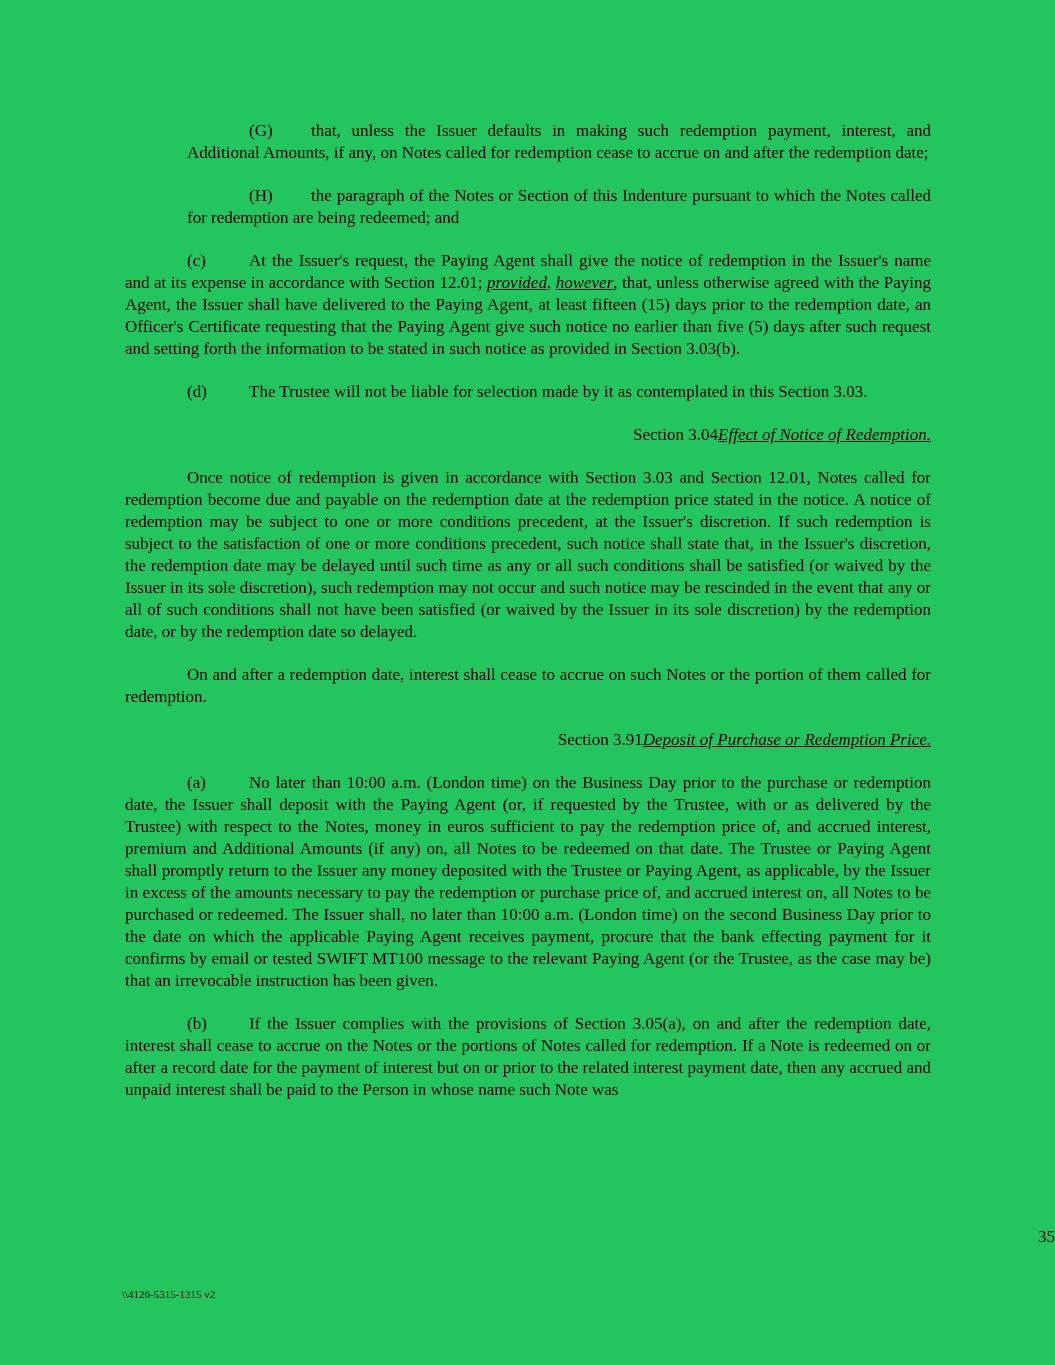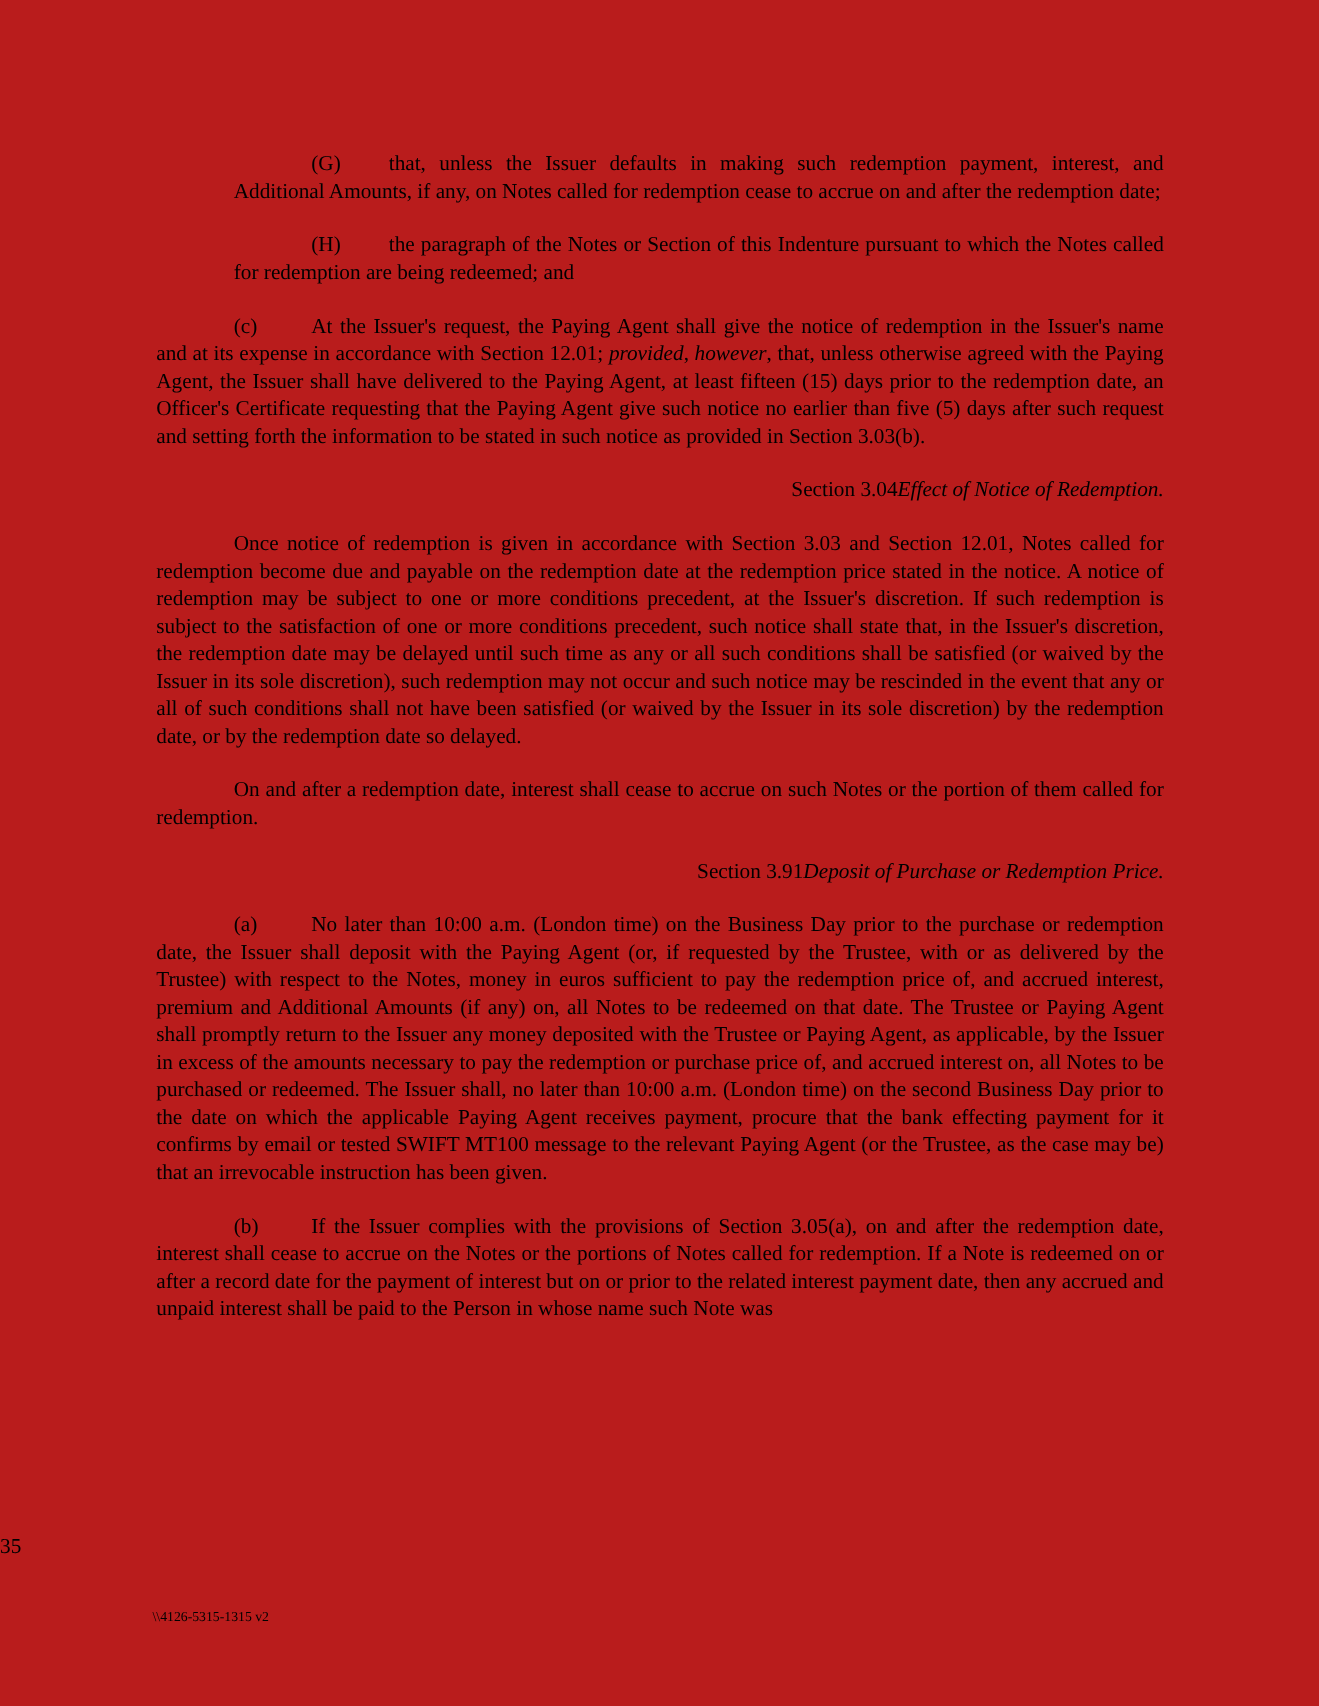--- a/index.html
+++ b/index.html
@@ -4,21 +4,21 @@
 <style>
   html, body {
     margin: 0;
     padding: 0;
     background: #ffffff;
   }
   .page {
     position: relative;
     width: 1055px;
     height: 1365px;
-    background: #b91c1c;
+    background: #22c55e;
     font-family: "Liberation Serif", serif;
     font-size: 17px;
     line-height: 22px;
     color: #000000;
     overflow: hidden;
   }
   .content {
     position: absolute;
     left: 125px;
     top: 120px;
@@ -48,46 +48,48 @@
     width: 62px;
     text-indent: 0;
   }
   .hlabel {
     display: inline-block;
     width: 123px;
     text-indent: 0;
   }
   .it {
     font-style: italic;
+    text-decoration: underline;
   }
   .pagenum {
     position: absolute;
     left: 0;
     top: 1226px;
     width: 100%;
-    text-align: left;
+    text-align: right;
     font-size: 17px;
   }
   .footer {
     position: absolute;
     left: 122px;
     top: 1288px;
     font-size: 11px;
     line-height: 13px;
     text-align: center;
   }
 </style>
 </head>
 <body>
 
 <div class="page">
   <div class="content">
       <p class="sub"><span class="label">(G)</span><span>that, unless the Issuer defaults in making such redemption payment, interest, and Additional Amounts, if any, on Notes called for redemption cease to accrue on and after the redemption date;</span></p>
       <p class="sub"><span class="label">(H)</span><span>the paragraph of the Notes or Section of this Indenture pursuant to which the Notes called for redemption are being redeemed; and</span></p>
       <p class="item"><span class="label">(c)</span><span>At the Issuer's request, the Paying Agent shall give the notice of redemption in the Issuer's name and at its expense in accordance with Section 12.01; </span><span class="it">provided</span><span>, </span><span class="it">however</span><span>, that, unless otherwise agreed with the Paying Agent, the Issuer shall have delivered to the Paying Agent, at least fifteen (15) days prior to the redemption date, an Officer's Certificate requesting that the Paying Agent give such notice no earlier than five (5) days after such request and setting forth the information to be stated in such notice as provided in Section 3.03(b).</span></p>
+      <p class="item"><span class="label">(d)</span><span>The Trustee will not be liable for selection made by it as contemplated in this Section 3.03.</span></p>
       <p class="heading"><span class="hlabel">Section 3.04</span><span class="it">Effect of Notice of Redemption.</span></p>
       <p class="body"><span>Once notice of redemption is given in accordance with Section 3.03 and Section 12.01, Notes called for redemption become due and payable on the redemption date at the redemption price stated in the notice. A notice of redemption may be subject to one or more conditions precedent, at the Issuer's discretion. If such redemption is subject to the satisfaction of one or more conditions precedent, such notice shall state that, in the Issuer's discretion, the redemption date may be delayed until such time as any or all such conditions shall be satisfied (or waived by the Issuer in its sole discretion), such redemption may not occur and such notice may be rescinded in the event that any or all of such conditions shall not have been satisfied (or waived by the Issuer in its sole discretion) by the redemption date, or by the redemption date so delayed.</span></p>
       <p class="body"><span>On and after a redemption date, interest shall cease to accrue on such Notes or the portion of them called for redemption.</span></p>
       <p class="heading"><span class="hlabel">Section 3.91</span><span class="it">Deposit of Purchase or Redemption Price.</span></p>
       <p class="item"><span class="label">(a)</span><span>No later than 10:00 a.m. (London time) on the Business Day prior to the purchase or redemption date, the Issuer shall deposit with the Paying Agent (or, if requested by the Trustee, with or as delivered by the Trustee) with respect to the Notes, money in euros sufficient to pay the redemption price of, and accrued interest, premium and Additional Amounts (if any) on, all Notes to be redeemed on that date. The Trustee or Paying Agent shall promptly return to the Issuer any money deposited with the Trustee or Paying Agent, as applicable, by the Issuer in excess of the amounts necessary to pay the redemption or purchase price of, and accrued interest on, all Notes to be purchased or redeemed. The Issuer shall, no later than 10:00 a.m. (London time) on the second Business Day prior to the date on which the applicable Paying Agent receives payment, procure that the bank effecting payment for it confirms by email or tested SWIFT MT100 message to the relevant Paying Agent (or the Trustee, as the case may be) that an irrevocable instruction has been given.</span></p>
       <p class="item"><span class="label">(b)</span><span>If the Issuer complies with the provisions of Section 3.05(a), on and after the redemption date, interest shall cease to accrue on the Notes or the portions of Notes called for redemption. If a Note is redeemed on or after a record date for the payment of interest but on or prior to the related interest payment date, then any accrued and unpaid interest shall be paid to the Person in whose name such Note was</span></p>
     </div>
   <div class="pagenum">35</div>
   <div class="footer">\\4126-5315-1315  v2</div>
 </div>

